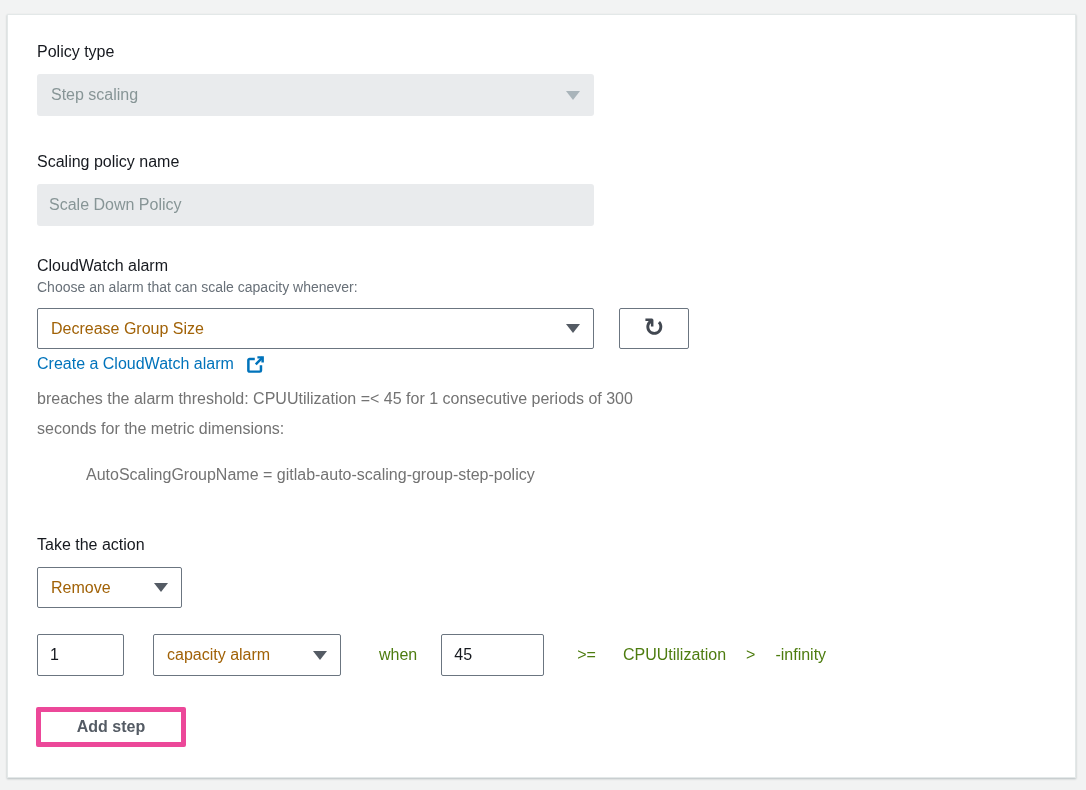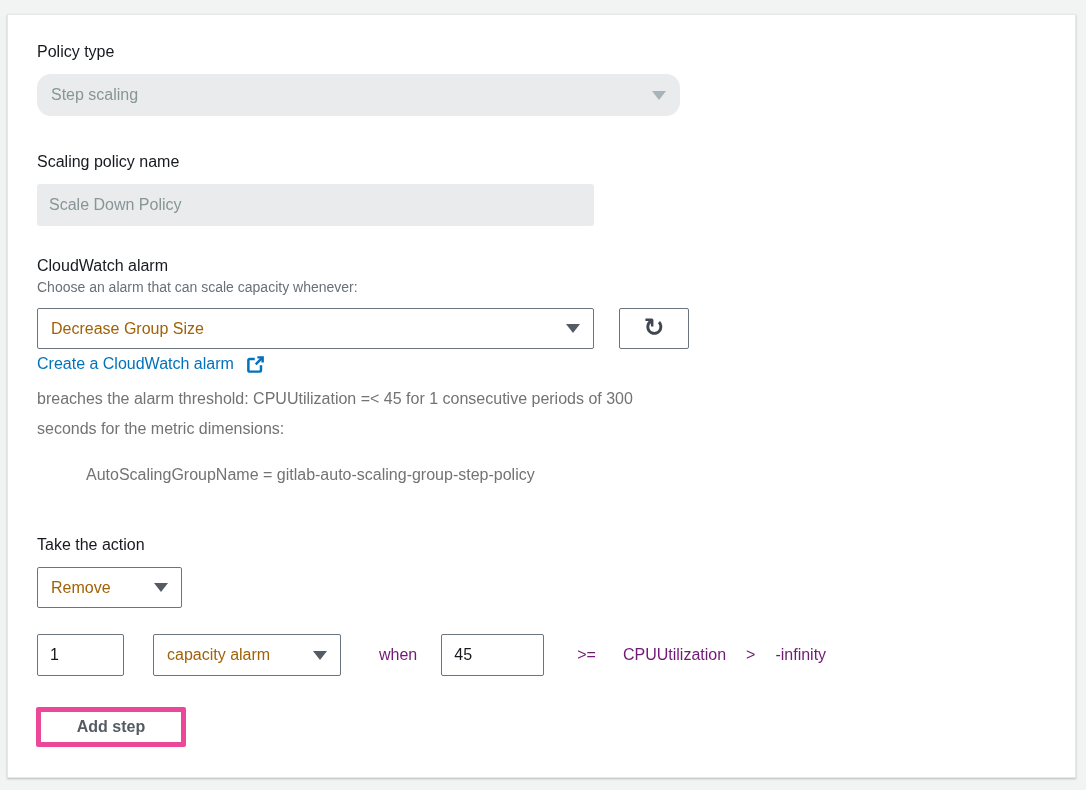--- a/index.html
+++ b/index.html
@@ -109,42 +109,42 @@
     border: none;
     border-radius: 3px;
     color: #879596;
   }
   .action-row {
     display: flex;
     align-items: center;
   }
   .row-token {
     font-size: 16px;
-    color: #701a75;
+    color: #4d7c0f;
     white-space: nowrap;
   }
   .add-step-btn {
     background: #ffffff;
     border: 5px solid #ec4899;
     border-radius: 2px;
     width: 150px; height: 40px;
     font-size: 16px;
     font-weight: bold;
     color: #545b64;
     font-family: "Liberation Sans", "DejaVu Sans", sans-serif;
     cursor: pointer;
   }
 </style>
 </head>
 <body>
 
 <div class="card">
 
   <div class="abs field-label" style="left:29px; top:27px;">Policy type</div>
-  <div class="abs control-disabled" style="left:29px; top:59px; width:643px;border-radius:14px;">
+  <div class="abs control-disabled" style="left:29px; top:59px; width:557px;">
     <span class="value" style="flex:1 1 auto;">Step scaling</span>
     <span class="caret disabled"></span>
   </div>
 
   <div class="abs field-label" style="left:29px; top:137px;">Scaling policy name</div>
   <input class="abs text-input disabled" style="left: 29px; top: 169px; width: 557px;" disabled="" placeholder="Scale Down Policy">
 
   <div class="abs field-label" style="left:29px; top:241px;">CloudWatch alarm</div>
   <div class="abs helper-text" style="left:29px; top:263px;">Choose an alarm that can scale capacity whenever:</div>
 

